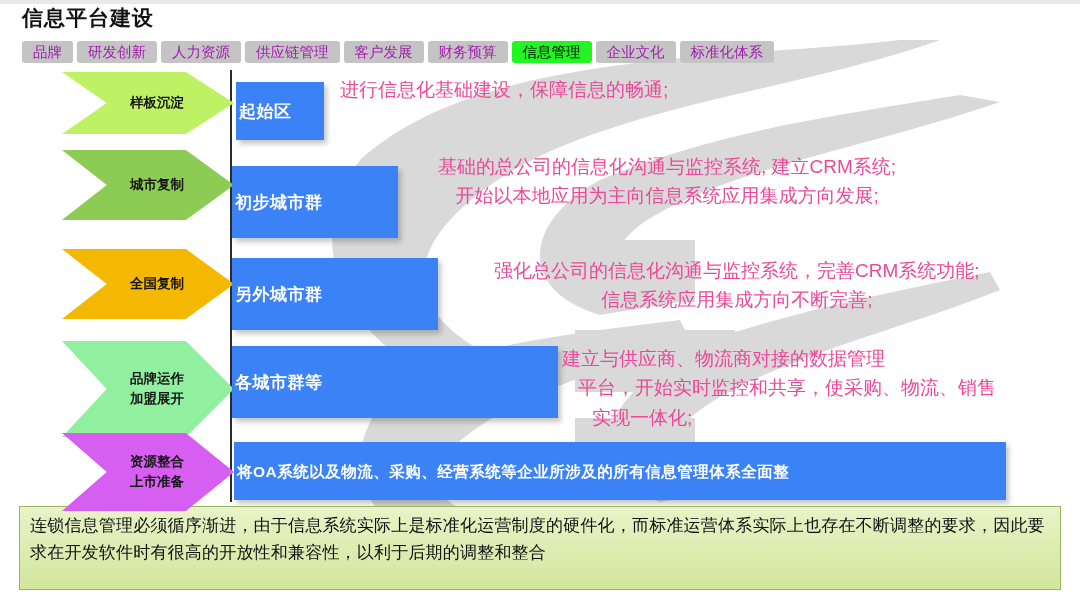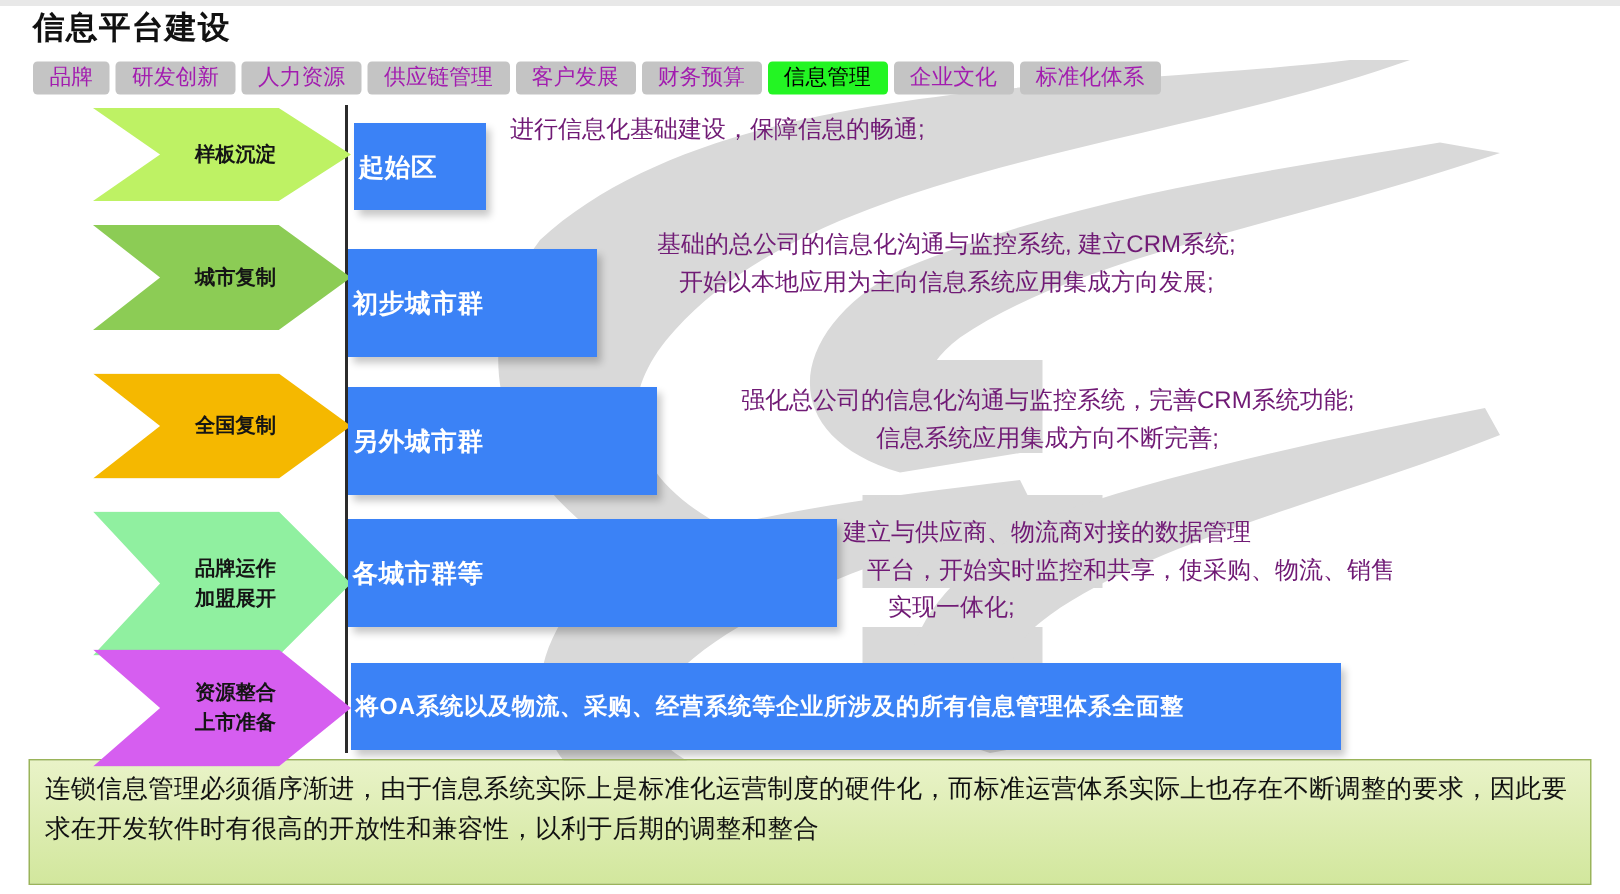--- a/index.html
+++ b/index.html
@@ -119,22 +119,22 @@
     font-weight: bold;
     line-height: 1.45;
     align-items: center;
     padding-top: 2px;
   }
   .obox.wide .l { display: block; }
 
   
   .desc {
     position: absolute;
-    font-size: 16px;
-    color: #701a75;
+    font-size: 19px;
+    color: #ec4899;
     line-height: 1.55;
     white-space: nowrap;
   }
   .desc .l { display: block; }
   .desc.center .l { text-align: center; margin-left: 12px; }
 
   
   .conclusion {
     position: absolute;
     left: 19px;
@@ -226,19 +226,19 @@
 <div class="desc" style="left:562px; top:344px;">
   <span class="l">建立与供应商、物流商对接的数据管理</span>
   <span class="l" style="padding-left:16px;">平台，开始实时监控和共享，使采购、物流、销售</span>
   <span class="l" style="padding-left:30px;">实现一体化;</span>
 </div>
 
 <div class="chev" style="left:62px; top:433px; width:172px; height:78px; background:#d65ef0; flex-direction:column; z-index:5;">
   <span>资源整合</span>
   <span>上市准备</span>
 </div>
-<div class="obox wide" style="left:234px; top:442px; width:660px; height:58px; align-items:center;">
+<div class="obox wide" style="left:234px; top:442px; width:772px; height:58px; align-items:center;">
   <div>
     <span class="l">将OA系统以及物流、采购、经营系统等企业所涉及的所有信息管理体系全面整</span>
   </div>
 </div>
 
 <div class="conclusion">连锁信息管理必须循序渐进，由于信息系统实际上是标准化运营制度的硬件化，而标准运营体系实际上也存在不断调整的要求，因此要求在开发软件时有很高的开放性和兼容性，以利于后期的调整和整合</div>
 
 </body></html>

